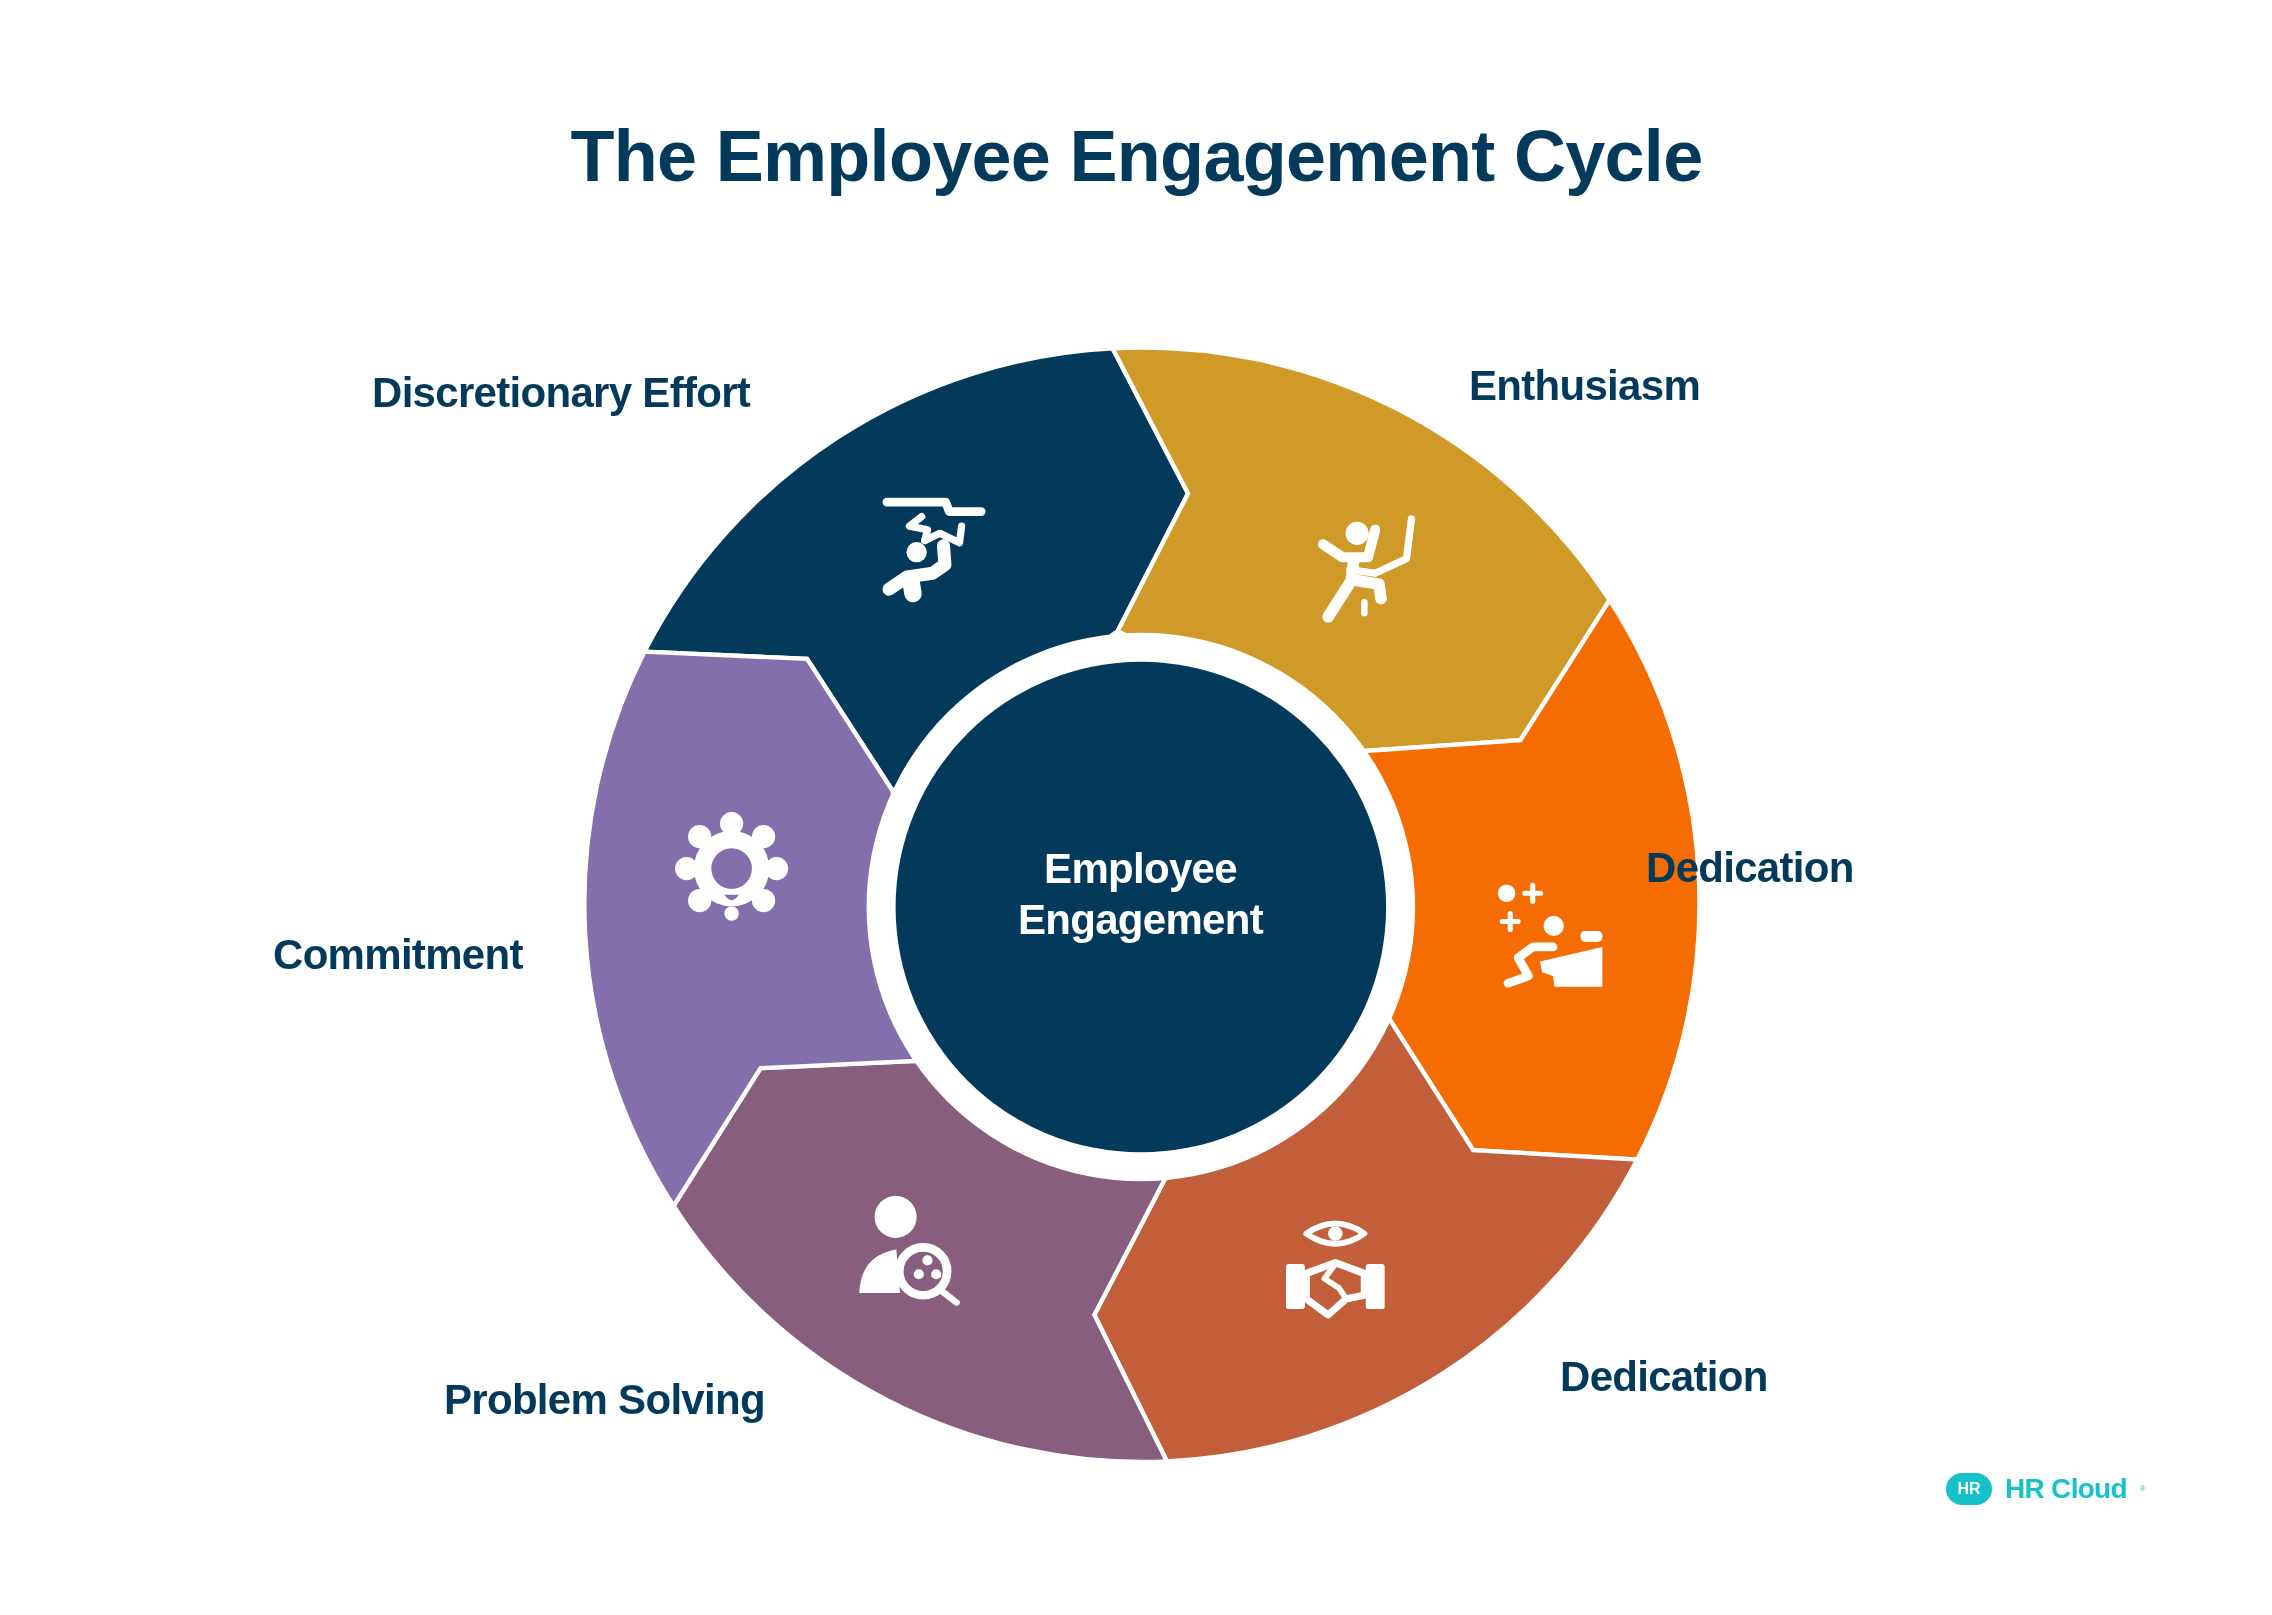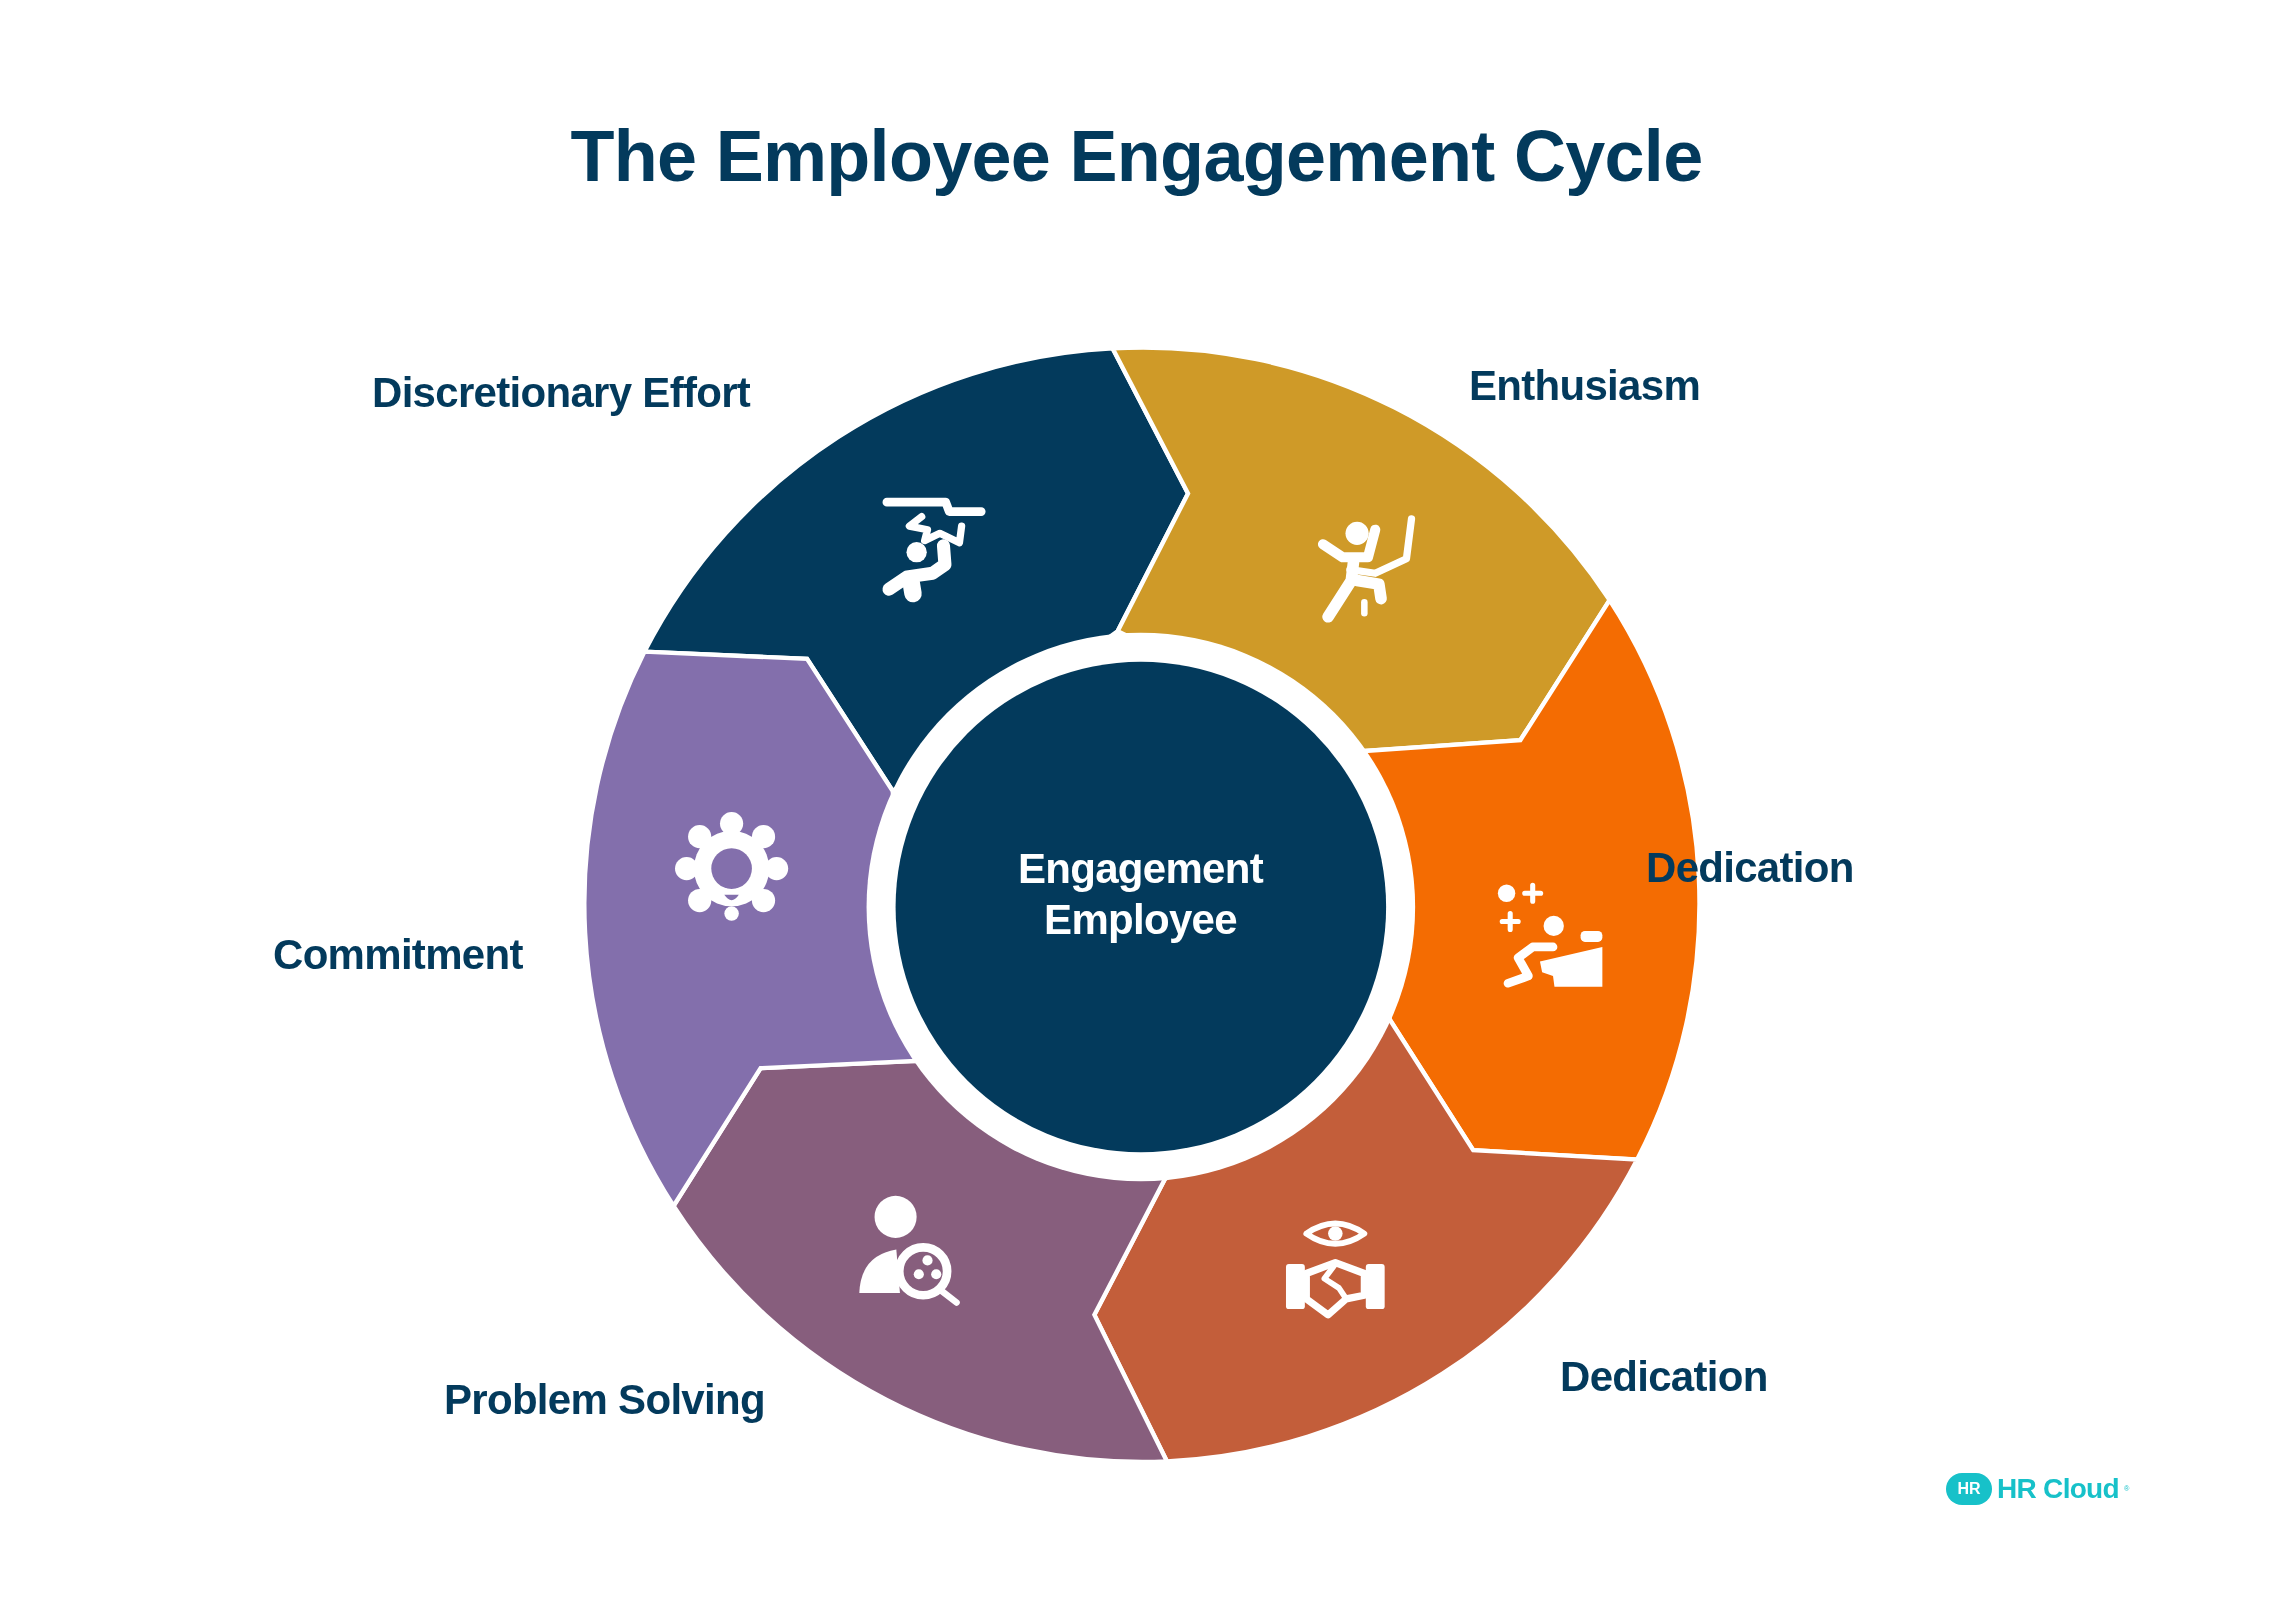--- a/index.html
+++ b/index.html
@@ -5,21 +5,21 @@
   html, body { margin:0; padding:0; background:#ffffff; }
   body { width:2273px; height:1616px; position:relative; overflow:hidden;
          font-family:"Liberation Sans","DejaVu Sans",sans-serif; }
   .title { position:absolute; left:0; width:2273px; top:115px; text-align:center;
            font-size:72px; font-weight:bold; color:#033a5c; letter-spacing:-0.7px; }
   .label { position:absolute; font-size:42px; font-weight:bold; color:#033a5c;
            white-space:nowrap; letter-spacing:-0.7px; }
   svg.wheel { position:absolute; left:0; top:0; }
   .center-text { position:absolute; left:894px; top:843px; width:493px; text-align:center;
                  color:#ffffff; font-weight:bold; font-size:42px; line-height:51px; letter-spacing:-0.7px; }
-  .logo { position:absolute; left:1946px; top:1472px; height:33px; display:flex; align-items:center; gap:5px; }
+  .logo { position:absolute; left:1946px; top:1472px; height:33px; display:flex; align-items:center; gap:13px; }
   .logo-cloud { width:46px; height:32px; background:#17c1c9; border-radius:16px; position:relative;
                 color:#fff; font-weight:bold; font-size:16px; display:flex; align-items:center; justify-content:center; }
   .logo-cloud::before { content:""; position:absolute; width:25px; height:25px; border-radius:50%;
                         background:#17c1c9; top:-8.7px; left:10.2px; z-index:-1; }
   .logo-text { color:#17c1c9; font-weight:bold; font-size:28px; letter-spacing:-0.7px; }
 </style>
 </head>
 <body>
 
 <div class="title">The Employee Engagement Cycle</div>
@@ -98,22 +98,22 @@
       <circle cx="946" cy="1197" r="16"></circle>
       <circle cx="964" cy="1153" r="16"></circle>
       <circle cx="1008" cy="1259" r="10"></circle>
     </g>
     <circle cx="1008" cy="1197" r="28" fill="#836fac"></circle>
     <path d="M 998 1233 Q 1008 1248 1018 1233 Z" fill="#836fac"></path>
   </g>
 </svg>
 
 <div class="center-text">
+  <div>Employee</div>
   <div>Engagement</div>
-  <div>Employee</div>
 </div>
 
 <div class="label" style="left:372px; top:369px;">Discretionary Effort</div>
 <div class="label" style="left:1469px; top:362px;">Enthusiasm</div>
 <div class="label" style="left:1646px; top:844px;">Dedication</div>
 <div class="label" style="left:1560px; top:1353px;">Dedication</div>
 <div class="label" style="left:444px; top:1376px;">Problem Solving</div>
 <div class="label" style="left:273px; top:931px;">Commitment</div>
 
 <div class="logo">

